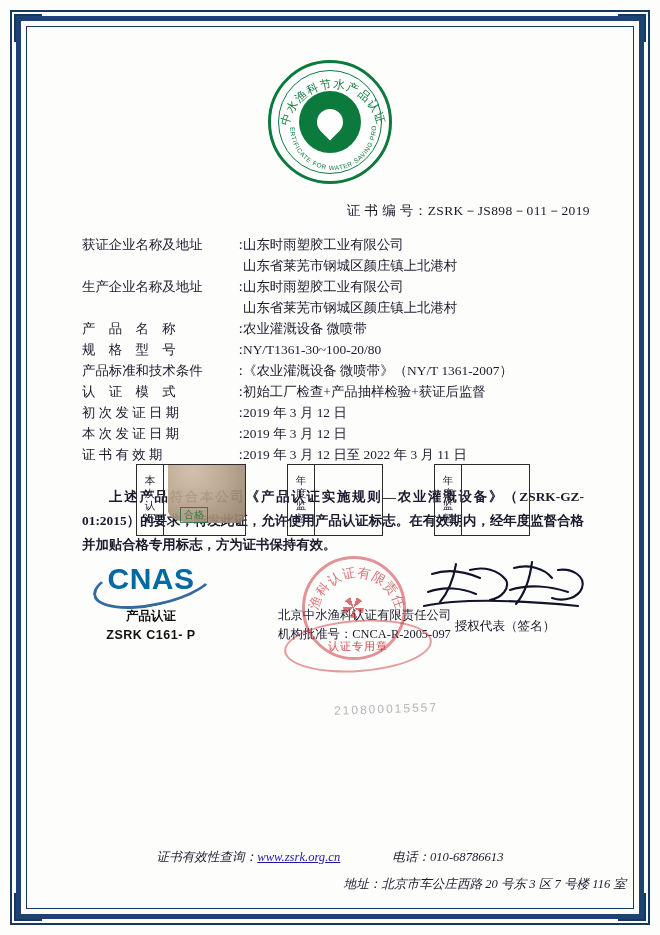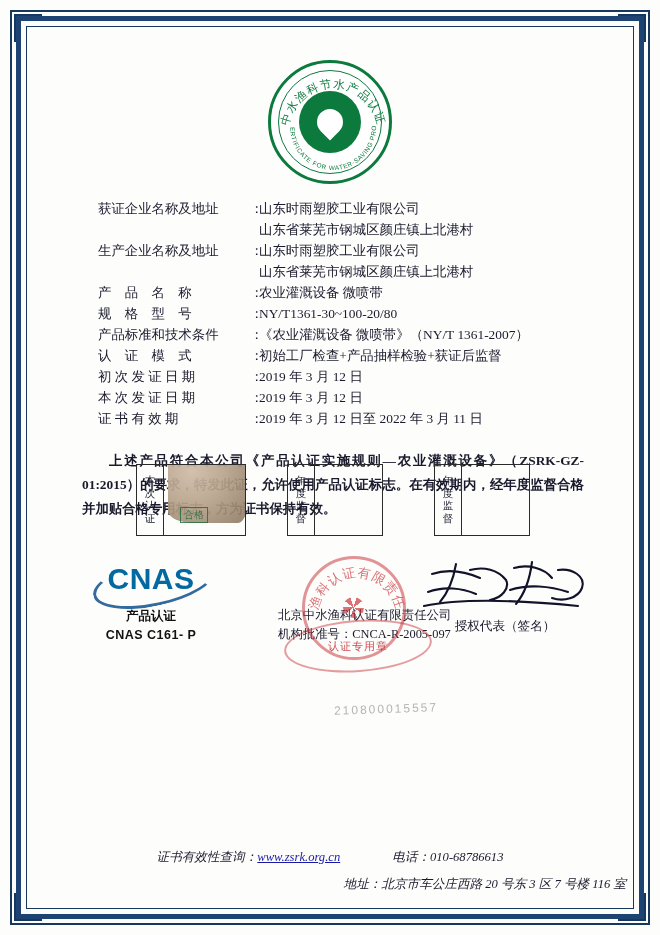--- a/index.html
+++ b/index.html
@@ -128,21 +128,20 @@
     line-height: 21px;
   }
   .frow {
     display: flex;
     align-items: flex-start;
   }
   .flabel {
     width: 152px;
     flex: 0 0 152px;
     white-space: nowrap;
-    margin-left: 16px;
   }
   .fcolon { width: 9px; flex: 0 0 9px; }
   .fval { flex: 1 1 auto; }
   .subline { display: flex; }
   .subline .flabel { visibility: hidden; }
 
   
   .para {
     margin-top: 20px;
     padding-left: 48px;
@@ -407,20 +406,23 @@
             <textPath href="#arcBot" startOffset="50%" text-anchor="middle">ZSRK CERTIFICATE FOR WATER-SAVING PRODUCTS</textPath>
           </text>
         </svg>
         <div class="logo-core">
           <div class="logo-drop"></div>
         </div>
       </div>
     </div>
 
 
+    <div class="cert-no">
+      <span>证 书 编 号：</span><span>ZSRK－JS898－011－2019</span>
+    </div>
 
     <div class="fields">
 
       <div class="frow">
         <div class="flabel">获证企业名称及地址</div>
         <div class="fcolon">：</div>
         <div class="fval">山东时雨塑胶工业有限公司</div>
       </div>
       <div class="frow subline">
         <div class="flabel"></div>
@@ -521,21 +523,21 @@
     </div>
 
     <div class="marks">
 
       <div class="cnas">
         <div class="cnas-logo">
           <div class="cnas-swoosh"></div>
           <div class="cnas-text">CNAS</div>
         </div>
         <div class="cnas-sub">产品认证</div>
-        <div class="cnas-code">CNAS C161- P</div>
+        <div class="cnas-code">ZSRK C161- P</div>
       </div>
 
       <div class="org">
         <div>北京中水渔科认证有限责任公司</div>
         <div>机构批准号：CNCA-R-2005-097</div>
       </div>
 
       <div class="red-seal">
         <svg class="red-seal-txt" viewBox="0 0 104 104">
           <defs>

